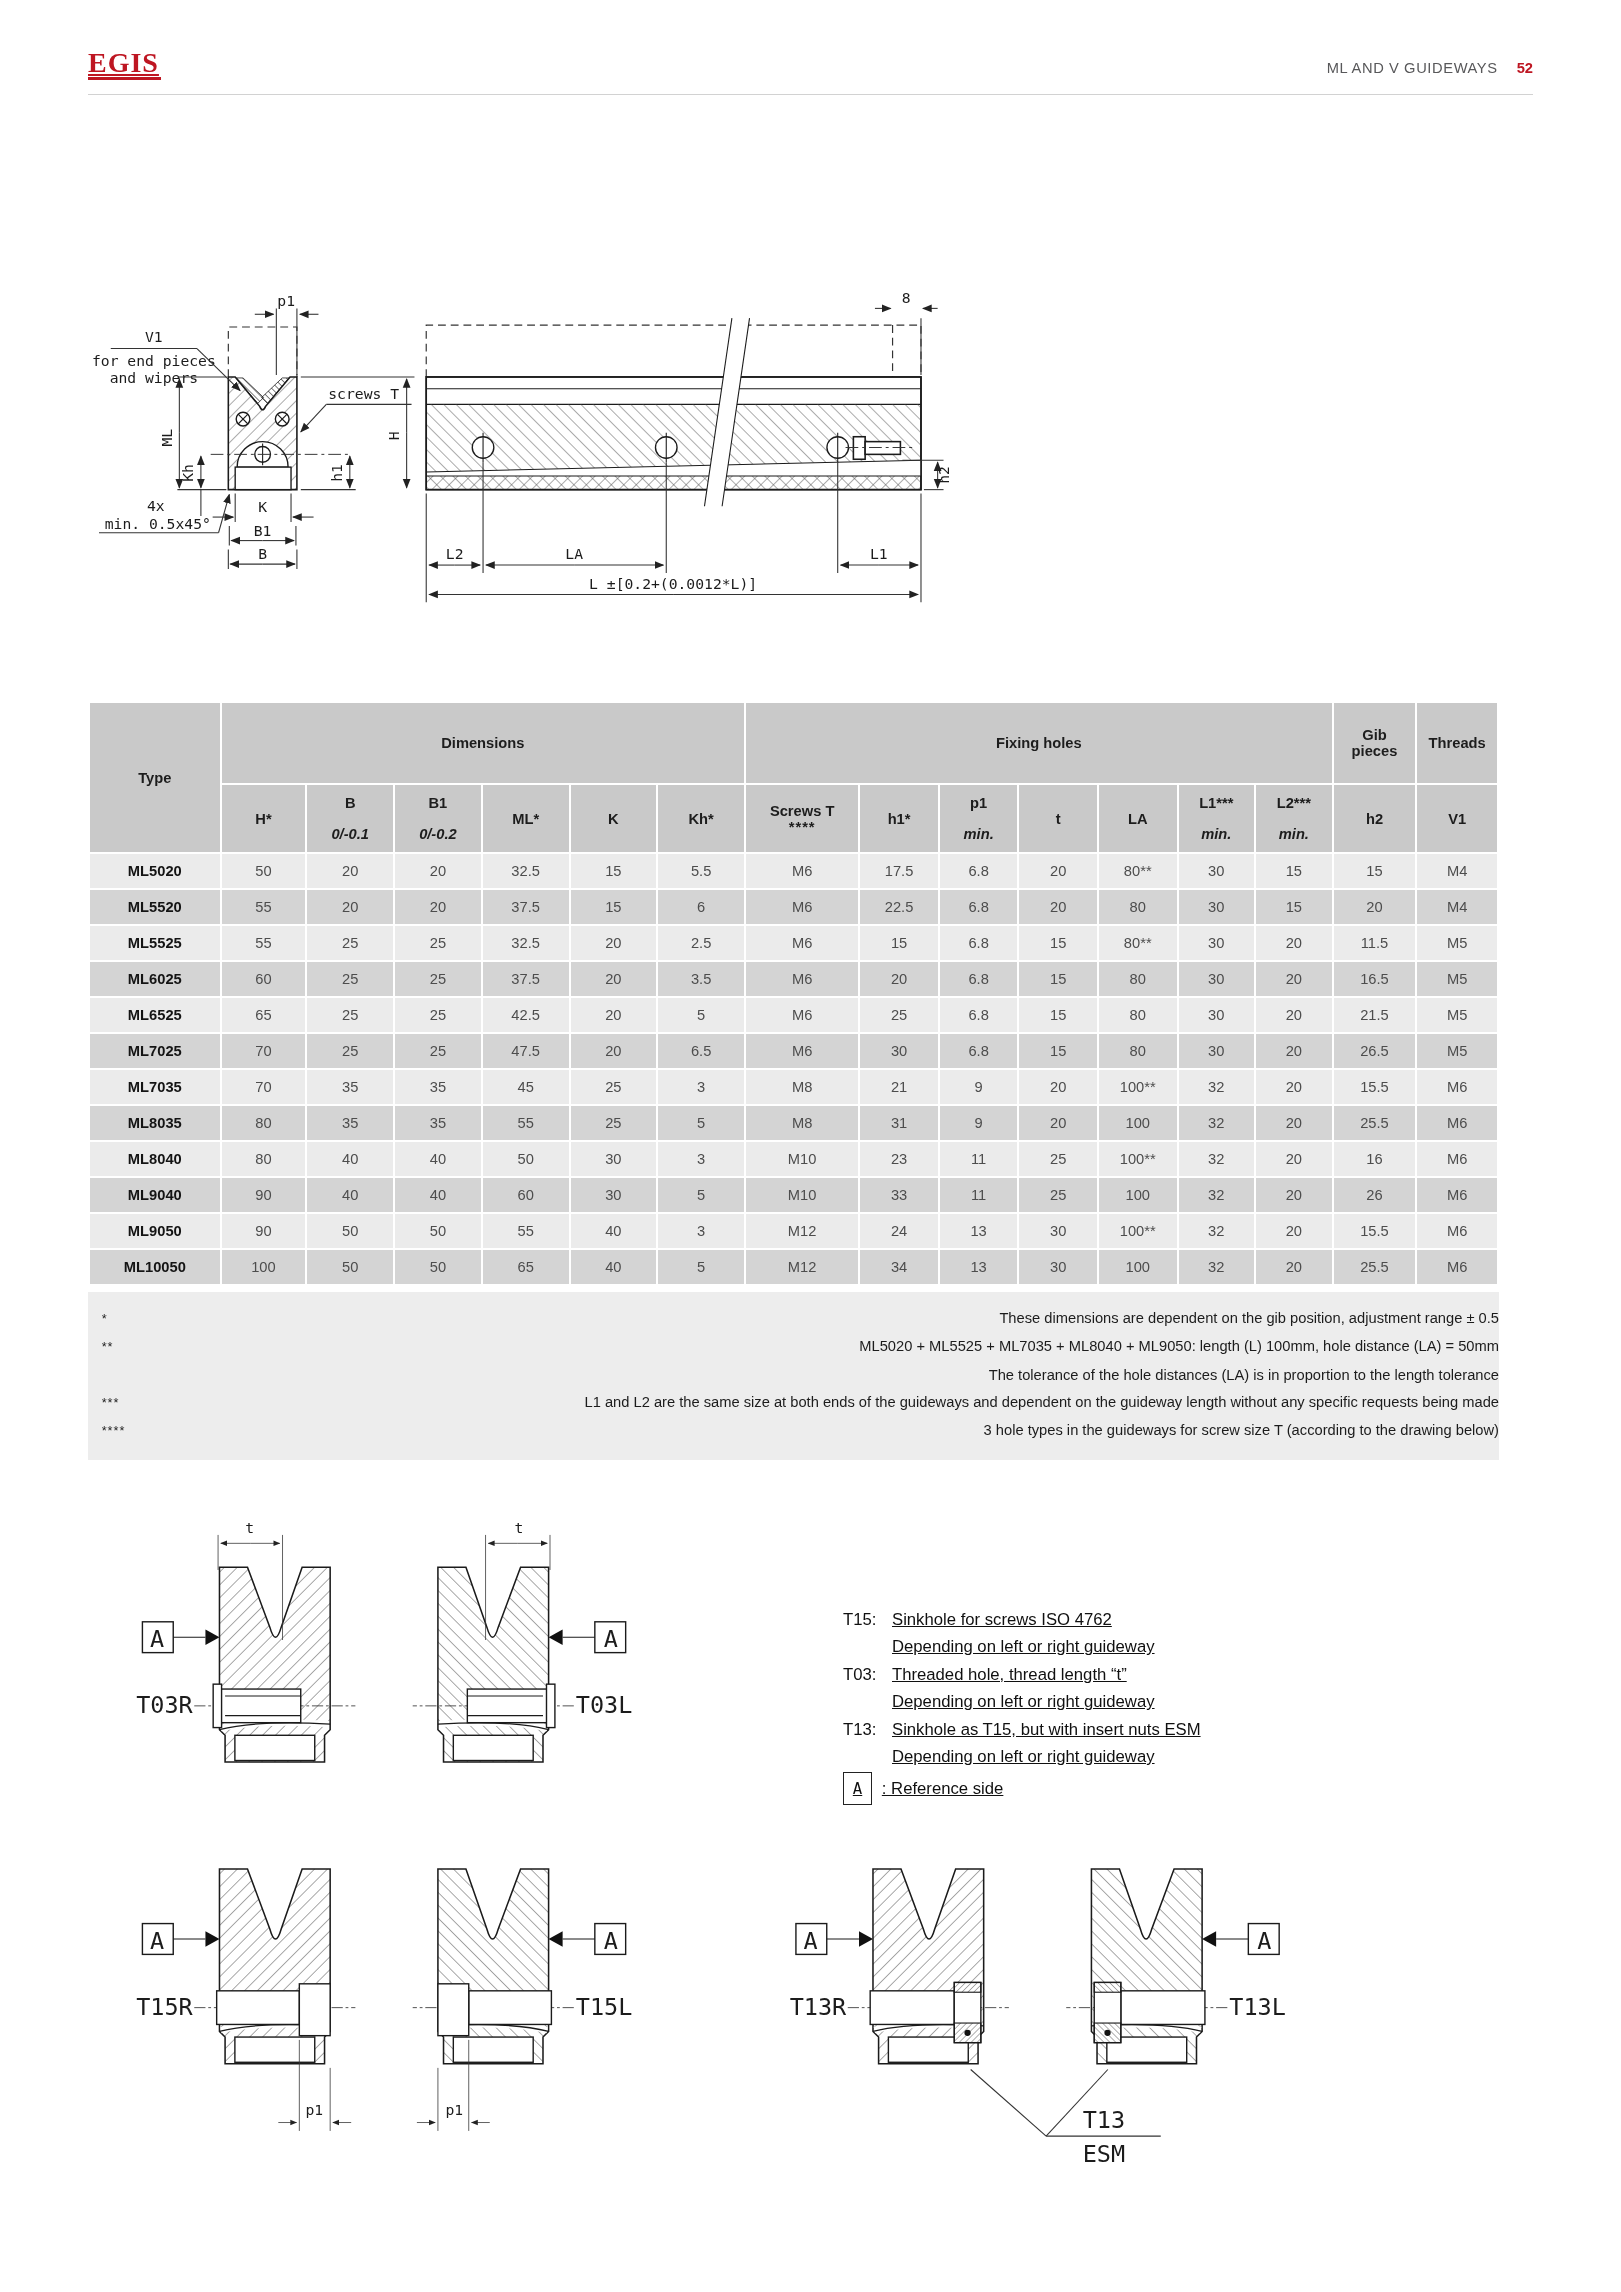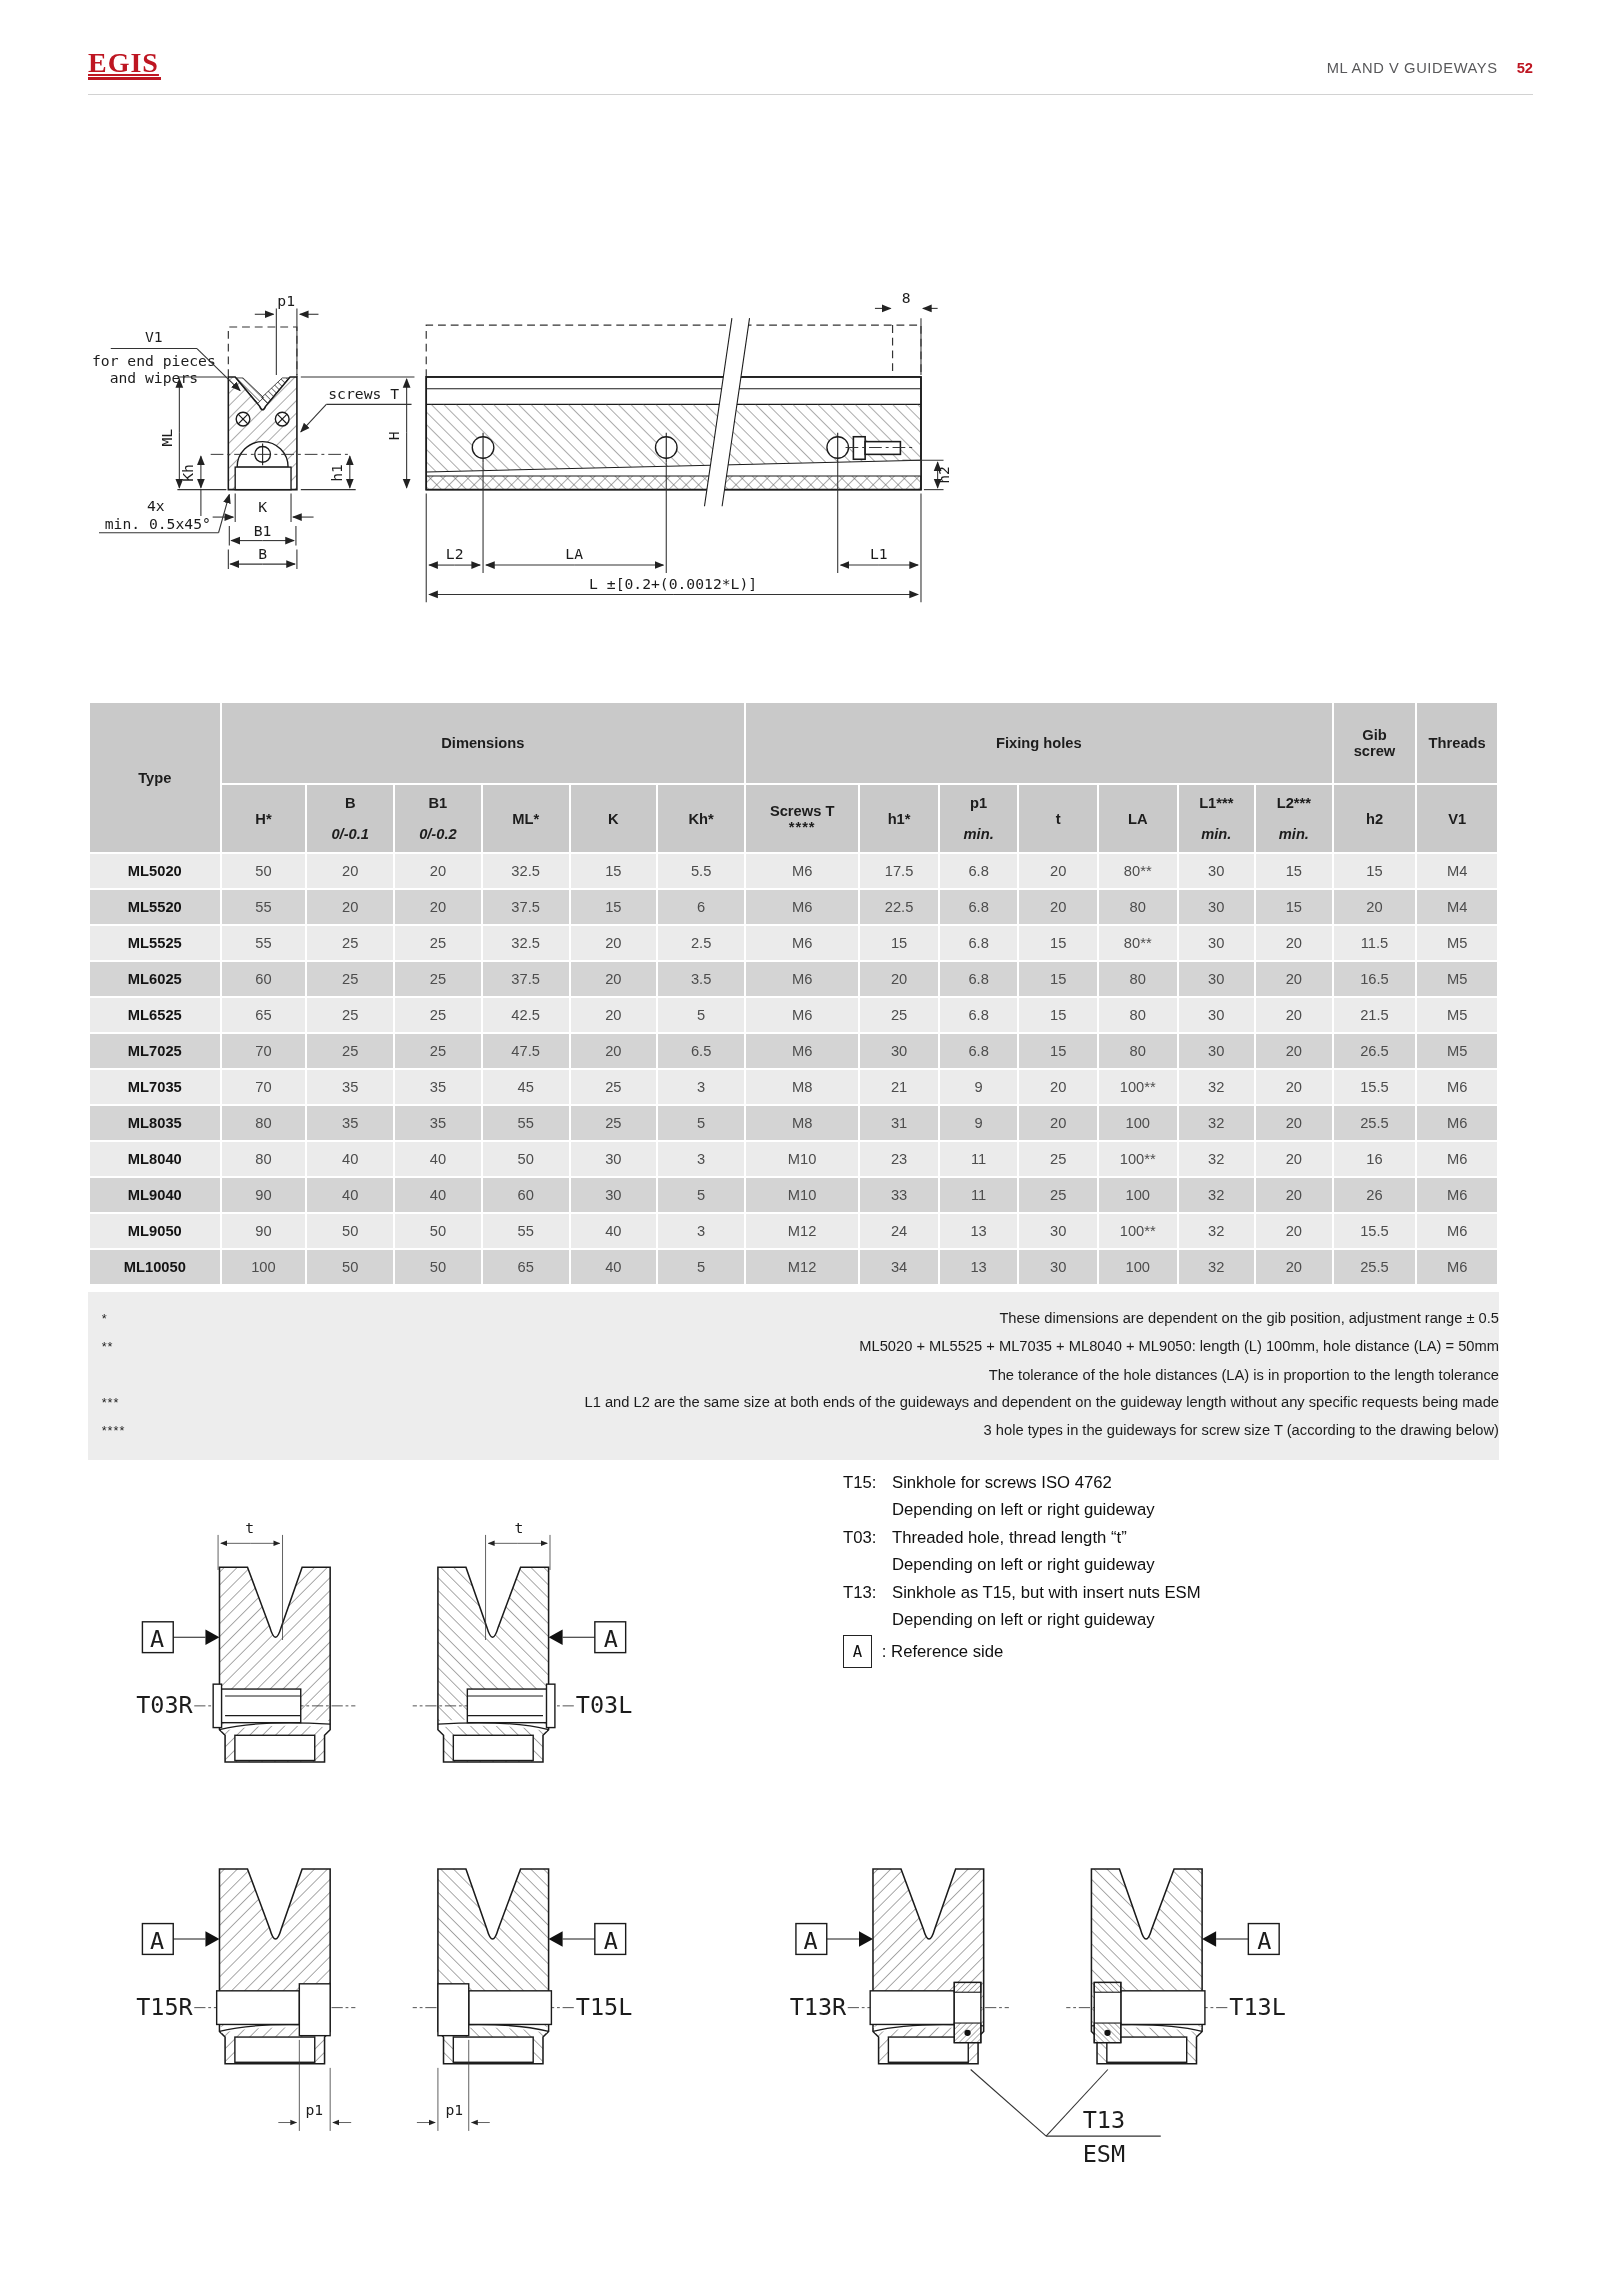--- a/index.html
+++ b/index.html
@@ -21,21 +21,21 @@
   .tbl td.typec{font-weight:bold;color:#141414;}
   .tbl .l2{font-weight:bold;}
   .tbl .l2.sp{margin-top:14.7px;font-style:italic;}
   .tbl .l2.nsp{margin-top:0px;letter-spacing:1px;}
   
   .fnotes{position:absolute;left:88px;top:1292px;width:1411px;background:#ededed;padding:12.7px 0 14.7px 0;}
   .fn{display:flex;align-items:baseline;font-size:14.7px;color:#1c1c1c;line-height:27.4px;}
   .fn .mk{flex:none;width:43px;padding-left:13.7px;font-size:12.7px;letter-spacing:1px;}
   .fn .tx{flex:1;text-align:right;}
   
-  .legend{position:absolute;left:843px;top:1469px;font-size:16.7px;color:#101010;}
+  .legend{position:absolute;left:843px;top:1606px;font-size:16.7px;color:#101010;text-decoration:underline;}
   .legend .li{line-height:27.4px;white-space:nowrap;}
   .legend .code{display:inline-block;width:49px;}
   .legend .sub{padding-left:49px;line-height:27.4px;white-space:nowrap;}
   .legend .refrow{margin-top:2px;line-height:29px;display:flex;align-items:center;}
   .legend .refbox{display:inline-block;border:1.5px solid #222;padding:1px 8.8px;font-family:"DejaVu Sans Mono",monospace;font-size:15.7px;margin-right:9.8px;}
   
   svg{position:absolute;overflow:visible;}
   .dt{font-family:"DejaVu Sans Mono",monospace;font-size:15px;fill:#1c1c1c;}
   .dtl{font-family:"DejaVu Sans Mono",monospace;font-size:24px;fill:#1c1c1c;}
   .blk{stroke:#1b1b1b;stroke-width:2.2;fill:url(#hp);}
@@ -242,21 +242,21 @@
             <div>Type</div>
           </th>
           <th colspan="6">
             <div>Dimensions</div>
           </th>
           <th colspan="7">
             <div>Fixing holes</div>
           </th>
           <th>
             <div>Gib</div>
-            <div>screw</div>
+            <div>pieces</div>
           </th>
           <th>
             <div>Threads</div>
           </th>
         </tr>
         <tr class="srow">
           <th>
             <div>H*</div>
           </th>
           <th>

